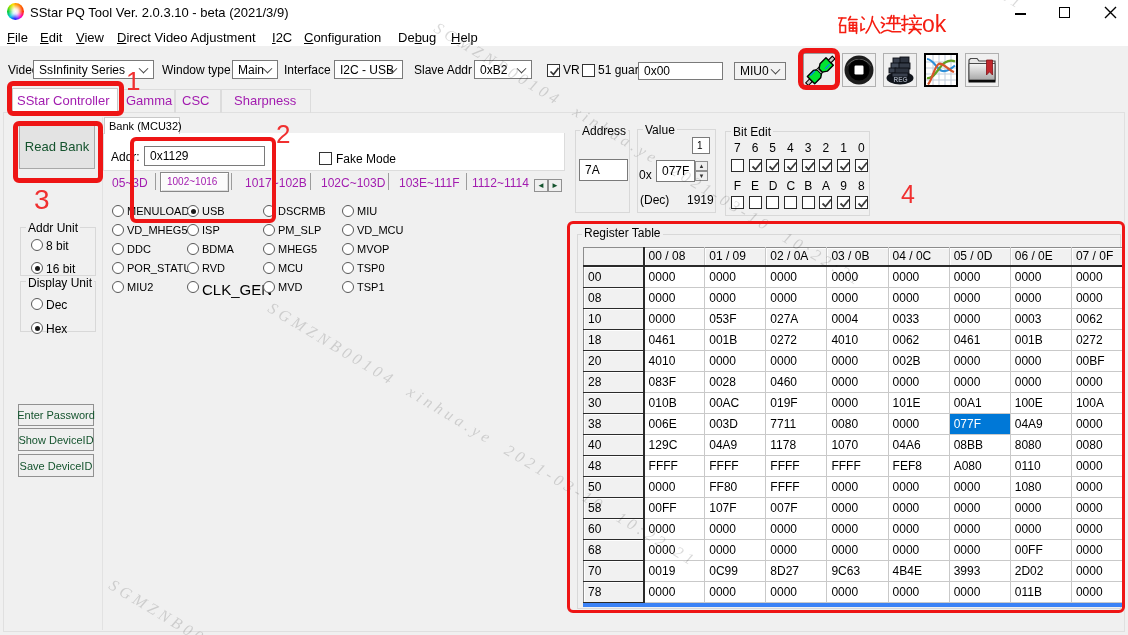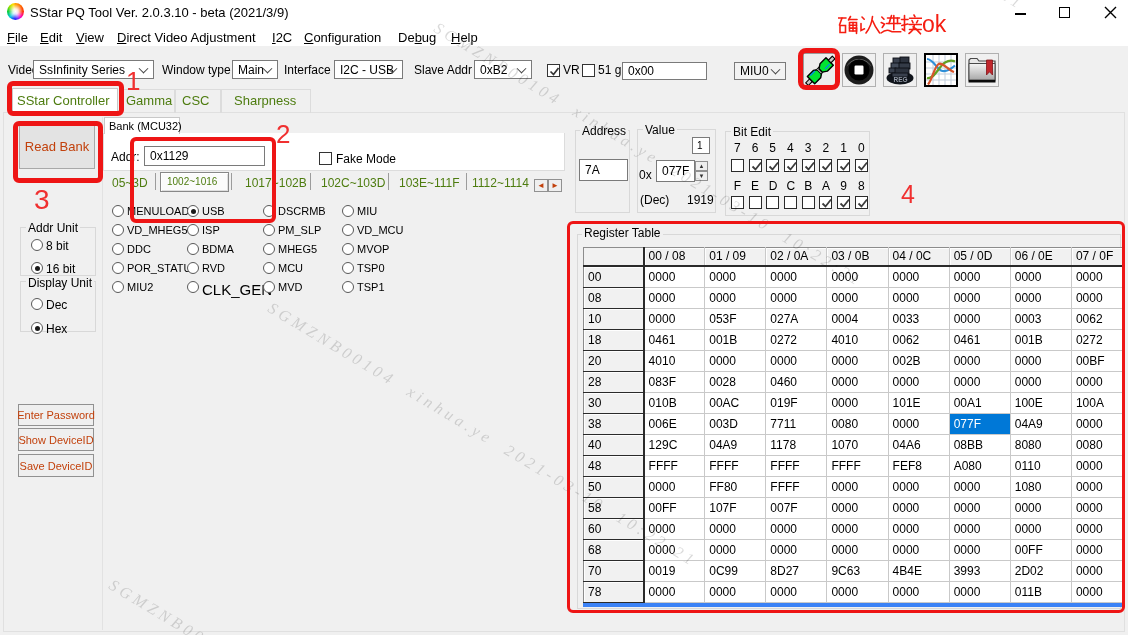--- a/index.html
+++ b/index.html
@@ -12,27 +12,27 @@
 .gray{background:#f0f0f0}
 .field{background:#fff;border:1px solid #7a7a7a;font-size:12px;color:#000;padding-left:5px;display:flex;align-items:center;white-space:nowrap}
 .combo{background:#fff;border:1px solid #7a7a7a;font-size:12px;color:#000;padding-left:5px;display:flex;align-items:center;white-space:nowrap}
 .chev{position:absolute;right:6px;top:50%;width:7px;height:7px;border-right:1.4px solid #444;border-bottom:1.4px solid #444;transform:translateY(-70%) rotate(45deg)}
 .cb{position:absolute;width:13px;height:13px;background:#fff;border:1px solid #333}
 .cb svg{position:absolute;left:0;top:0}
 .radio{position:absolute;width:12px;height:12px;border-radius:50%;background:#fff;border:1px solid #595959}
 .radio.sel:after{content:"";position:absolute;left:2.5px;top:2.5px;width:5px;height:5px;border-radius:50%;background:#1a1a1a}
 .grp{position:absolute;border:1px solid #d8d8d8}
 .grplbl{position:absolute;background:#f0f0f0;font-size:12px;color:#000;padding:0 2px;white-space:nowrap}
-.btn{position:absolute;background:#efefef;border:1px solid #919191;font-size:11px;color:#c2410c;display:flex;align-items:center;justify-content:center;white-space:nowrap}
+.btn{position:absolute;background:#efefef;border:1px solid #919191;font-size:11px;color:#14532d;display:flex;align-items:center;justify-content:center;white-space:nowrap}
 .redbox{position:absolute;border:4px solid #ee1515;border-radius:6px;z-index:60}
 .rednum{position:absolute;color:#f03030;font-size:27px;z-index:60;white-space:nowrap}
 .wm{position:absolute;font-family:"Liberation Serif",serif;font-style:italic;font-size:16px;letter-spacing:4px;color:rgba(0,0,0,0.15);white-space:nowrap;transform-origin:0 0;transform:rotate(31deg);z-index:50;pointer-events:none}
 .menu{position:absolute;top:30px;font-size:13px;color:#000;white-space:nowrap}
 .menu u{text-decoration:underline}
-.tabtxt{position:absolute;font-size:13px;color:#4d7c0f;white-space:nowrap}
+.tabtxt{position:absolute;font-size:13px;color:#a21caf;white-space:nowrap}
 .seltab2{position:absolute;background:#fbfbfb;border:1px solid #888;box-shadow:inset 1px 1px 0 #fff,inset -1px -1px 0 #dfdfdf}
 .sep2{position:absolute;width:1px;background:#9c9c9c}
 table.reg{border-collapse:collapse;table-layout:fixed;font-size:12px;background:#fff}
 table.reg td{border:1px solid #c9c9c9;padding:0 0 0 4px;height:21px;overflow:hidden;white-space:nowrap;background:#fff;color:#000;vertical-align:middle}
 table.reg td.hd{height:17px;line-height:17px;background:#f1f1f1;box-shadow:inset 1px 1px 0 rgba(255,255,255,.9);border-left:1px solid #2a2a2a;border-bottom:2px solid #2a2a2a;border-top:1px solid #8c8c8c}
 table.reg td.rh{background:#f1f1f1;box-shadow:inset 1px 1px 0 rgba(255,255,255,.9);border-bottom:1px solid #2a2a2a;border-right:2px solid #2a2a2a;border-left:1px solid #8c8c8c}
 table.reg td.cn{height:17px;line-height:17px;background:#f1f1f1;border-right:2px solid #2a2a2a;border-bottom:2px solid #2a2a2a;border-top:1px solid #8c8c8c;border-left:1px solid #8c8c8c}
 table.reg td.sel{background:#0078d7;color:#fff}
 </style></head>
 <body>
@@ -117,21 +117,21 @@
 <div class="abs t12" style="left:414px;top:63px">Slave Addr</div>
 <div class="combo abs" style="left:474px;top:60px;width:58px;height:19px">0xB2<i class="chev"></i></div>
 <div class="cb" style="left:547px;top:64px">
       <svg width="13" height="13" viewBox="0 0 13 13">
         <path d="M2.5 6.5 L5.5 9.5 L10.5 3" stroke="#333" stroke-width="1.7" fill="none"></path>
       </svg>
     </div>
 <div class="abs t12" style="left:563px;top:63px">VR</div>
 <div class="cb" style="left:582px;top:64px"></div>
 <div class="abs t12" style="left:598px;top:63px">51 guard</div>
-<div class="field abs" style="left:622px;top:62px;width:85px;height:18px">0x00</div>
+<div class="field abs" style="left:638px;top:62px;width:85px;height:18px">0x00</div>
 <div class="combo abs" style="left:734px;top:62px;width:52px;height:18px;background:#f2f2f2">MIU0<i class="chev"></i></div>
 
 <div id="icons">
       <div class="abs" style="left:803px;top:53px;width:34px;height:35px;background:#ededed;border:1px solid #9a9a9a"><svg width="32" height="33" viewBox="0 0 34 34">
           <g transform="rotate(-45 17 17)" stroke-linejoin="round">
             <path d="M-3 15.5 h6 v4 h-6 Z" fill="#c8c8c8" stroke="#000" stroke-width="1.2"></path>
             <path d="M3 12 h9 l4.5 3 v5 l-4.5 3 h-9 Z" fill="#00e432" stroke="#000" stroke-width="1.5"></path>
             <rect x="15" y="13.5" width="4.5" height="7" fill="#9a9a9a" stroke="#000" stroke-width="1"></rect>
             <path d="M31 12 h-9 l-4.5 3 v5 l4.5 3 h9 Z" fill="#00e432" stroke="#000" stroke-width="1.5"></path>
             <path d="M31 15.5 h6 v4 h-6 Z" fill="#c8c8c8" stroke="#000" stroke-width="1.2"></path>

